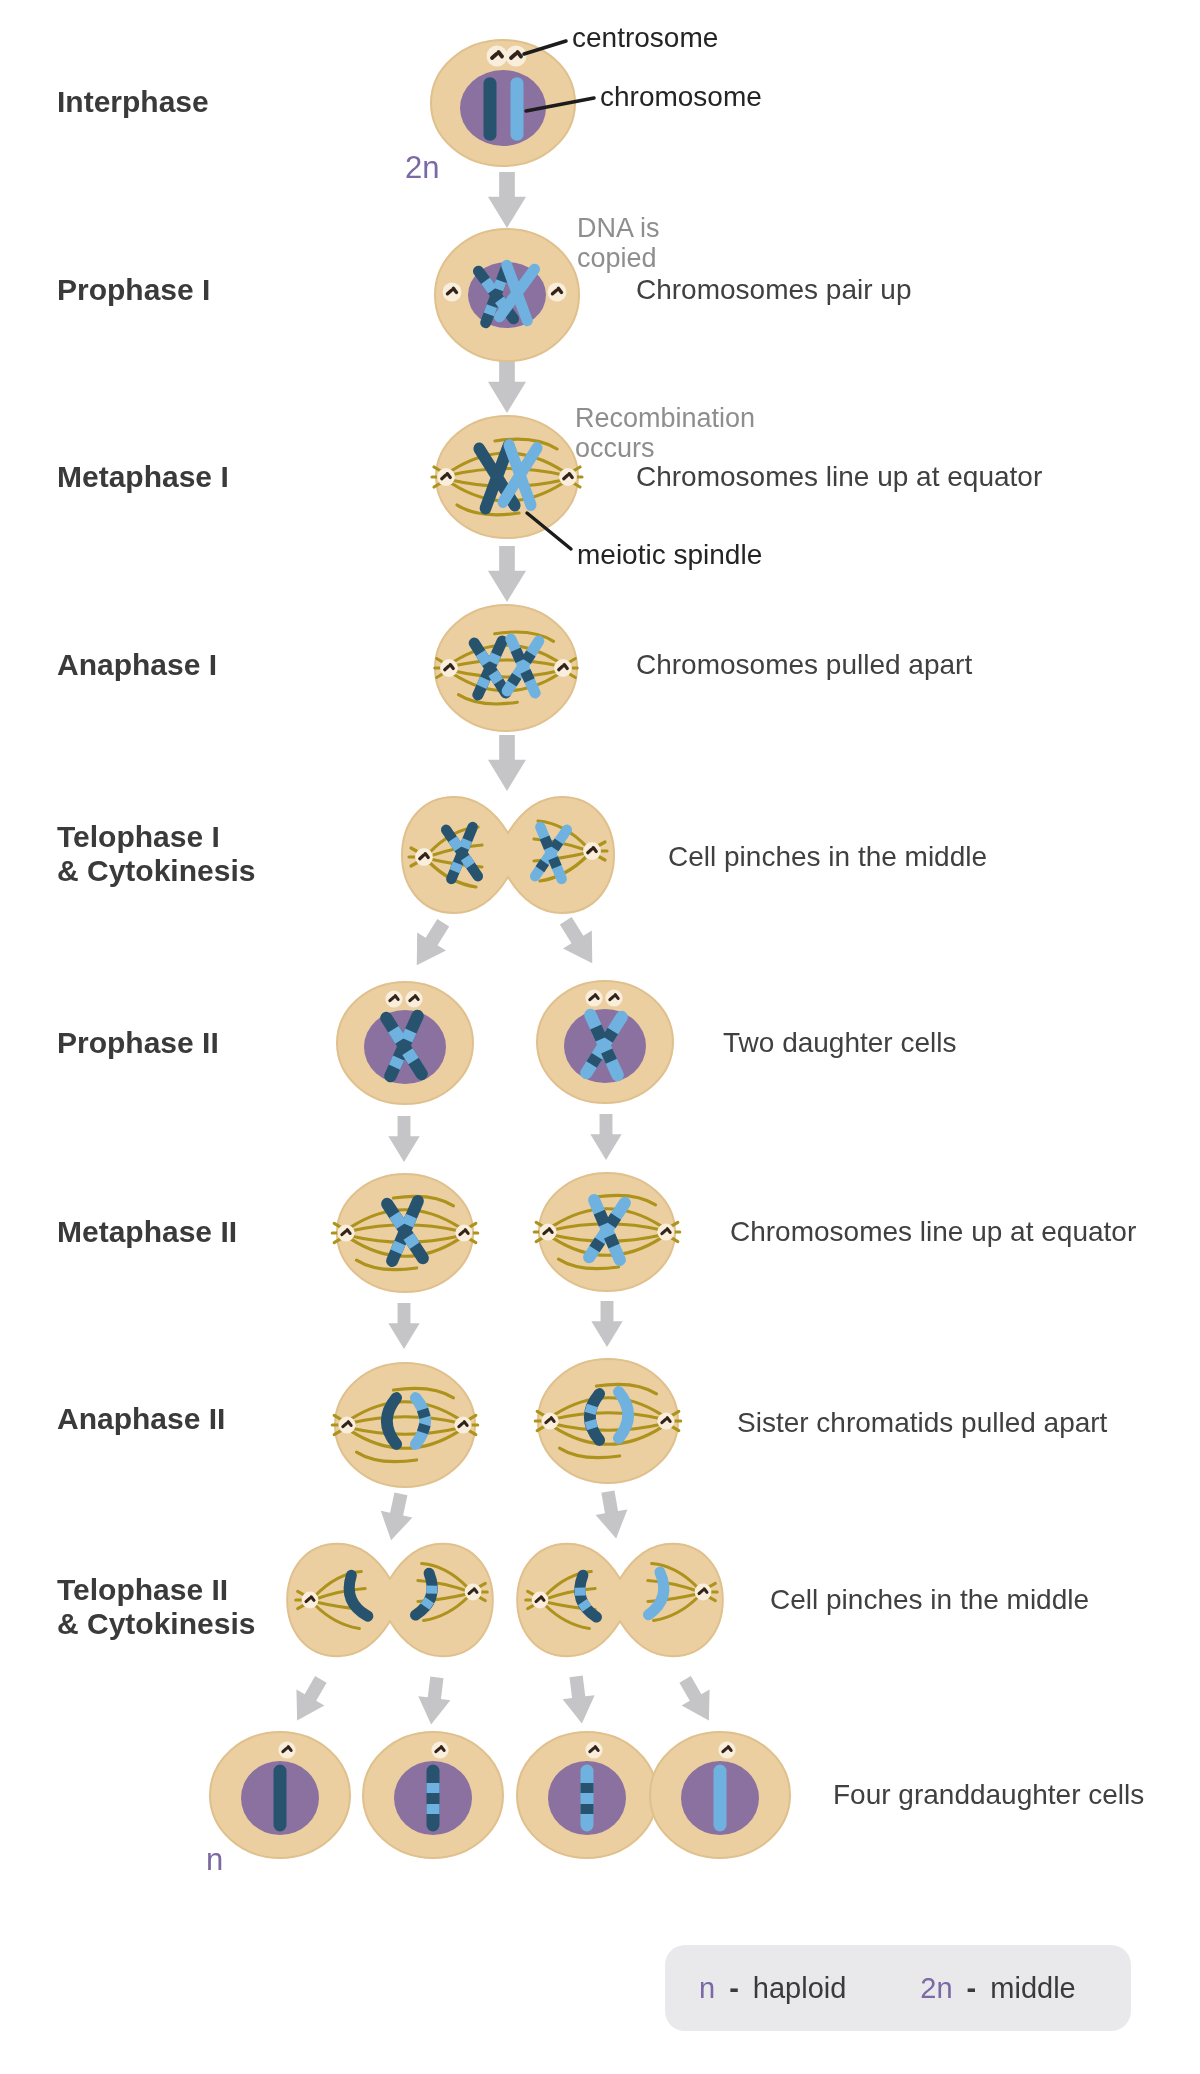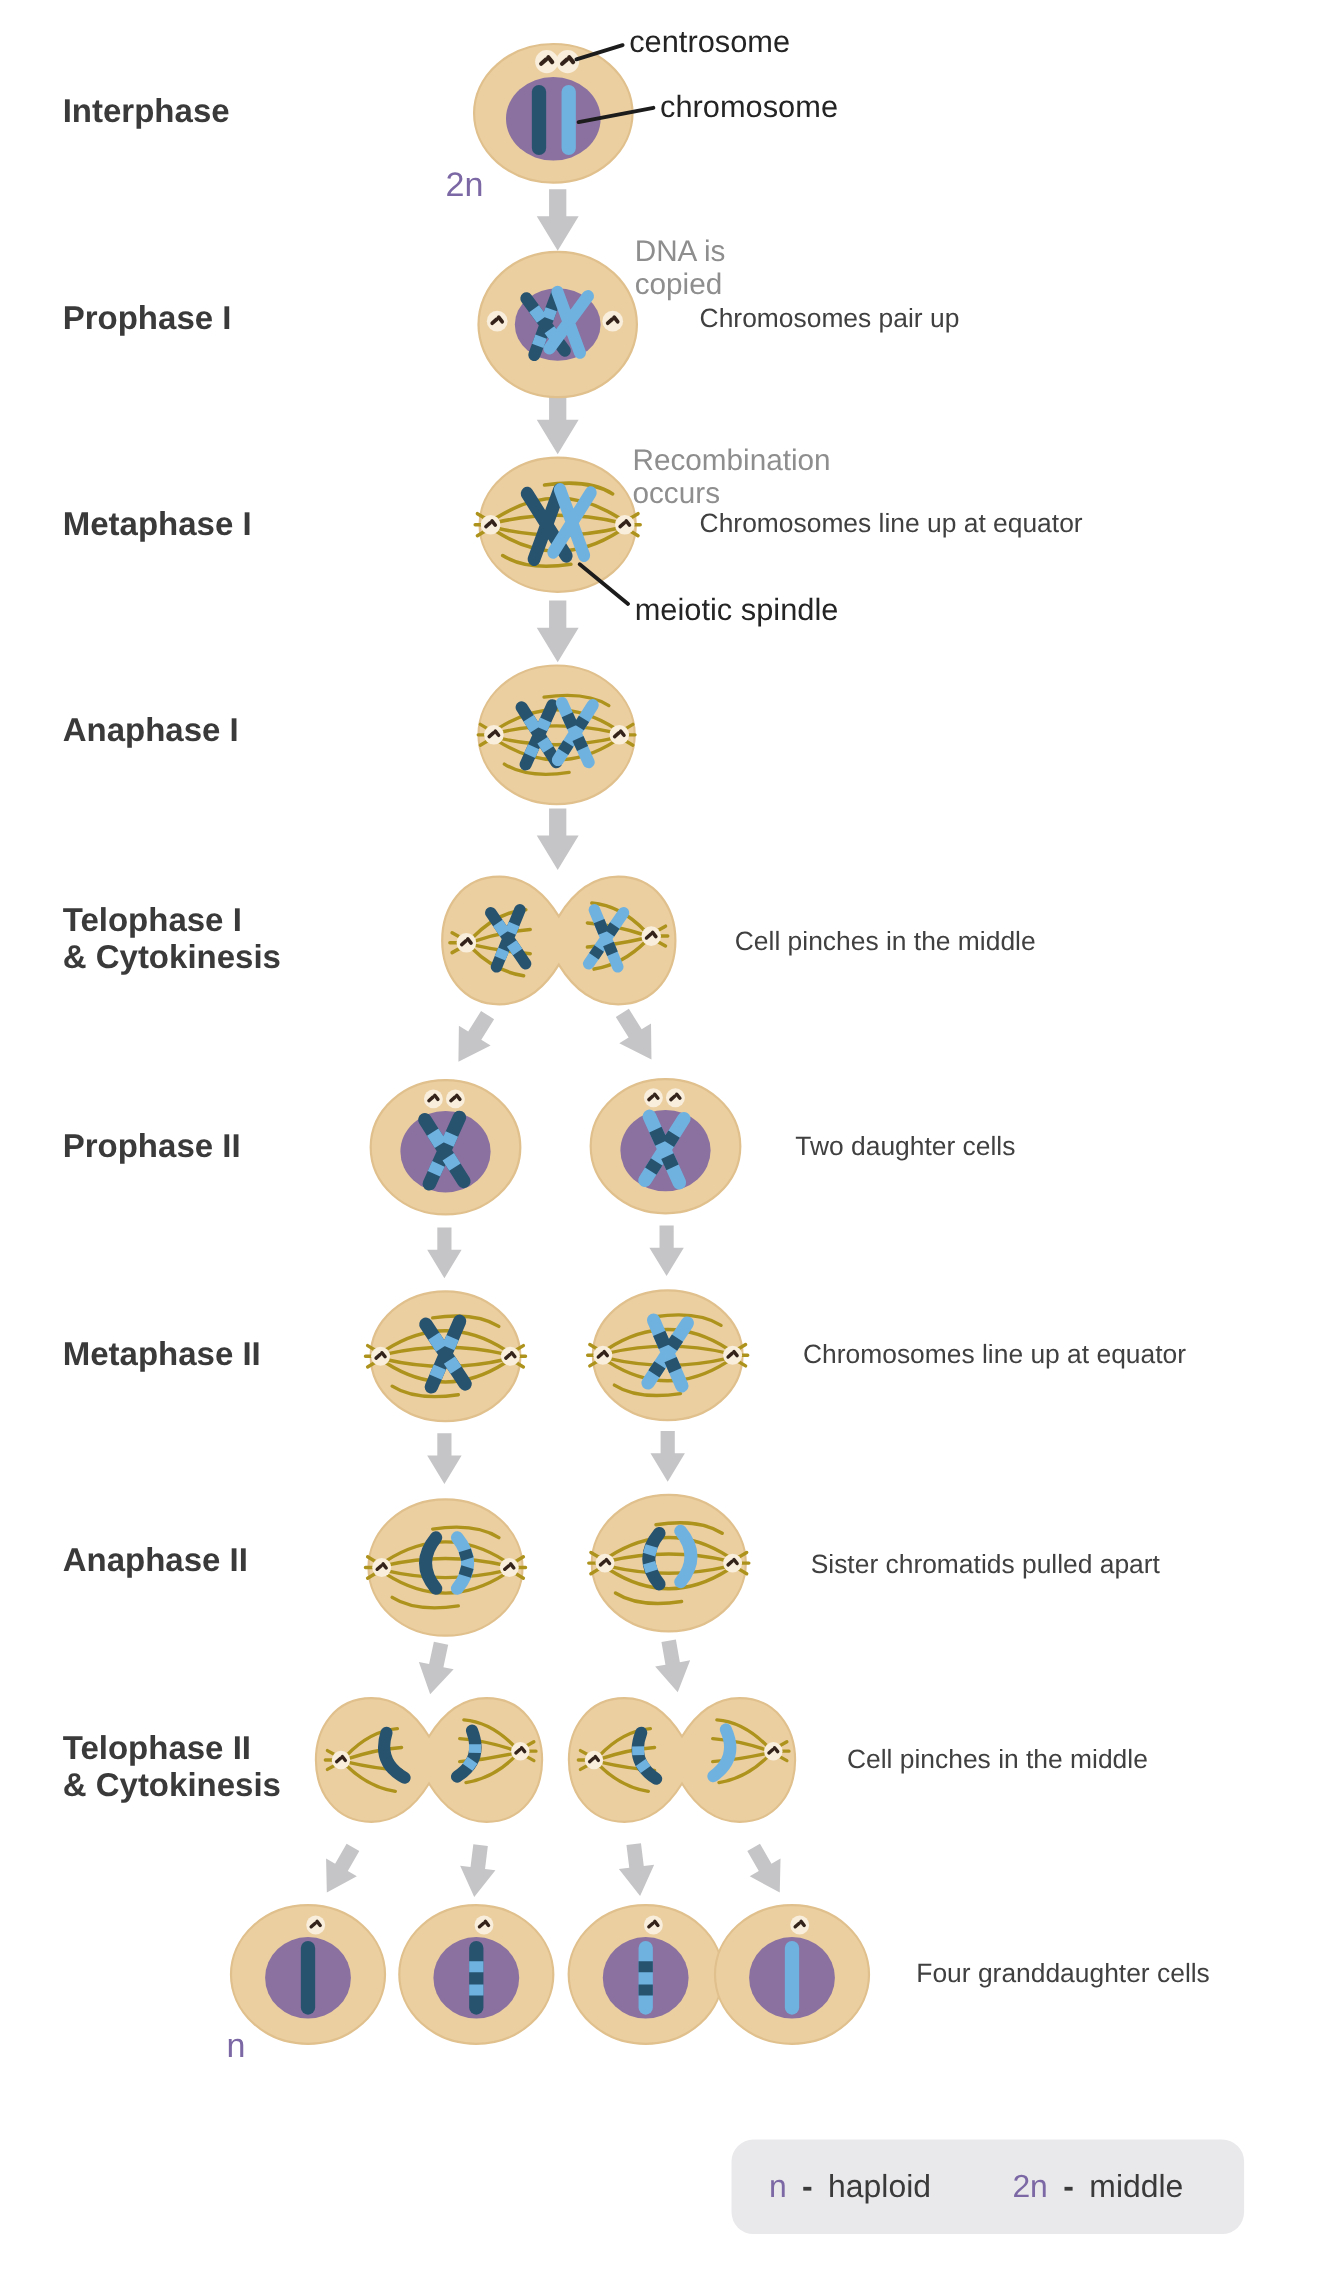--- a/index.html
+++ b/index.html
@@ -16,21 +16,21 @@
   .chrom-str{stroke-width:11;stroke-linecap:butt;fill:none;}
   .bar{stroke-width:13;stroke-linecap:round;fill:none;}
   .bar-str{stroke-width:13;stroke-linecap:butt;fill:none;}
   .dkc{stroke:#27536f;} .ltc{stroke:#6fb2e0;}
   .centro{fill:#f8eedb;}
   .cdash{stroke:#33231a;stroke-width:3.8;stroke-linecap:round;fill:none;}
   .arrow{fill:#c5c5c7;}
   .ptr{stroke:#1c1c1c;stroke-width:3.5;stroke-linecap:round;}
   
   .stage-label{position:absolute;left:57px;font-size:30px;font-weight:bold;color:#3a3a3a;line-height:34px;white-space:nowrap;}
-  .caption{position:absolute;font-size:24px;color:#404040;line-height:32px;white-space:nowrap;}
+  .caption{position:absolute;font-size:28px;color:#404040;line-height:32px;white-space:nowrap;}
   .annot{position:absolute;font-size:28px;color:#242424;white-space:nowrap;}
   .note{position:absolute;font-size:27px;color:#8e8e8e;line-height:30px;white-space:nowrap;margin-top:43px;}
   .ploidy{position:absolute;font-size:31px;color:#7b68a4;white-space:nowrap;}
   .legend{
     position:absolute;left:665px;top:1945px;width:466px;height:86px;
     background:#e9e8eb;border-radius:20px;display:flex;align-items:center;
     gap:74px;padding-left:34px;box-sizing:border-box;
   }
   .legend-item{display:flex;align-items:center;gap:14px;font-size:29px;}
   .legend-item .sym{color:#7b68a4;}
@@ -293,20 +293,21 @@
   <div class="stage-label" style="top:1026px">Prophase II</div>
   <div class="stage-label" style="top:1215px">Metaphase II</div>
   <div class="stage-label" style="top:1402px">Anaphase II</div>
   <div class="stage-label" style="top:1573px">
     <div>Telophase II</div>
     <div>&amp; Cytokinesis</div>
   </div>
 
   <div class="caption" style="left:636px;top:274px">Chromosomes pair up</div>
   <div class="caption" style="left:636px;top:461px">Chromosomes line up at equator</div>
+  <div class="caption" style="left:636px;top:649px">Chromosomes pulled apart</div>
   <div class="caption" style="left:668px;top:841px">Cell pinches in the middle</div>
   <div class="caption" style="left:723px;top:1027px">Two daughter cells</div>
   <div class="caption" style="left:730px;top:1216px">Chromosomes line up at equator</div>
   <div class="caption" style="left:737px;top:1407px">Sister chromatids pulled apart</div>
   <div class="caption" style="left:770px;top:1584px">Cell pinches in the middle</div>
   <div class="caption" style="left:833px;top:1779px">Four granddaughter cells</div>
 
   <div class="annot" style="left:572px;top:22px">centrosome</div>
   <div class="annot" style="left:600px;top:81px">chromosome</div>
   <div class="annot" style="left:577px;top:539px">meiotic spindle</div>

